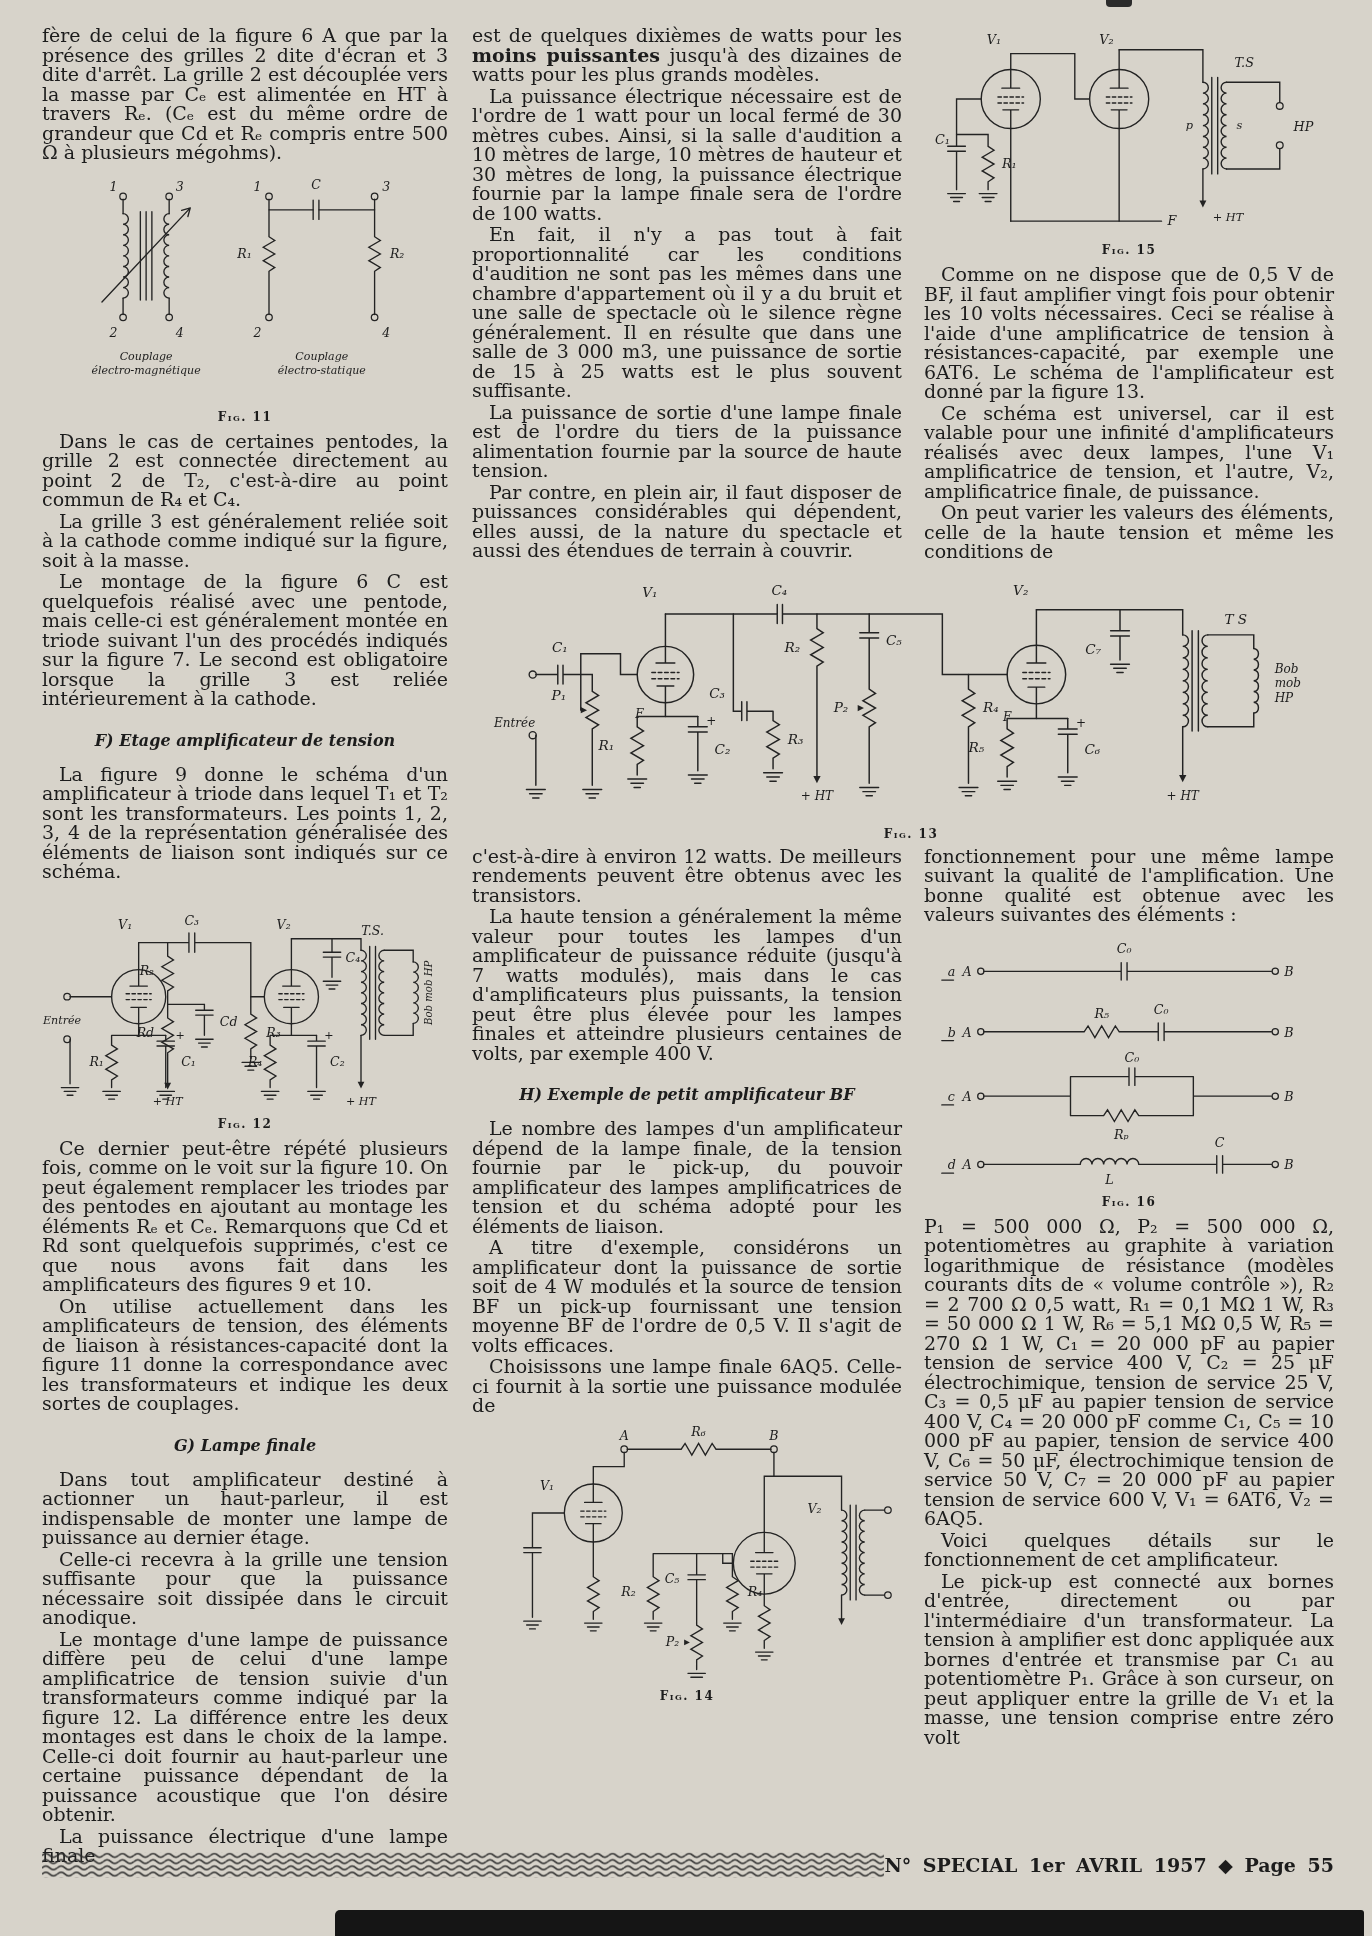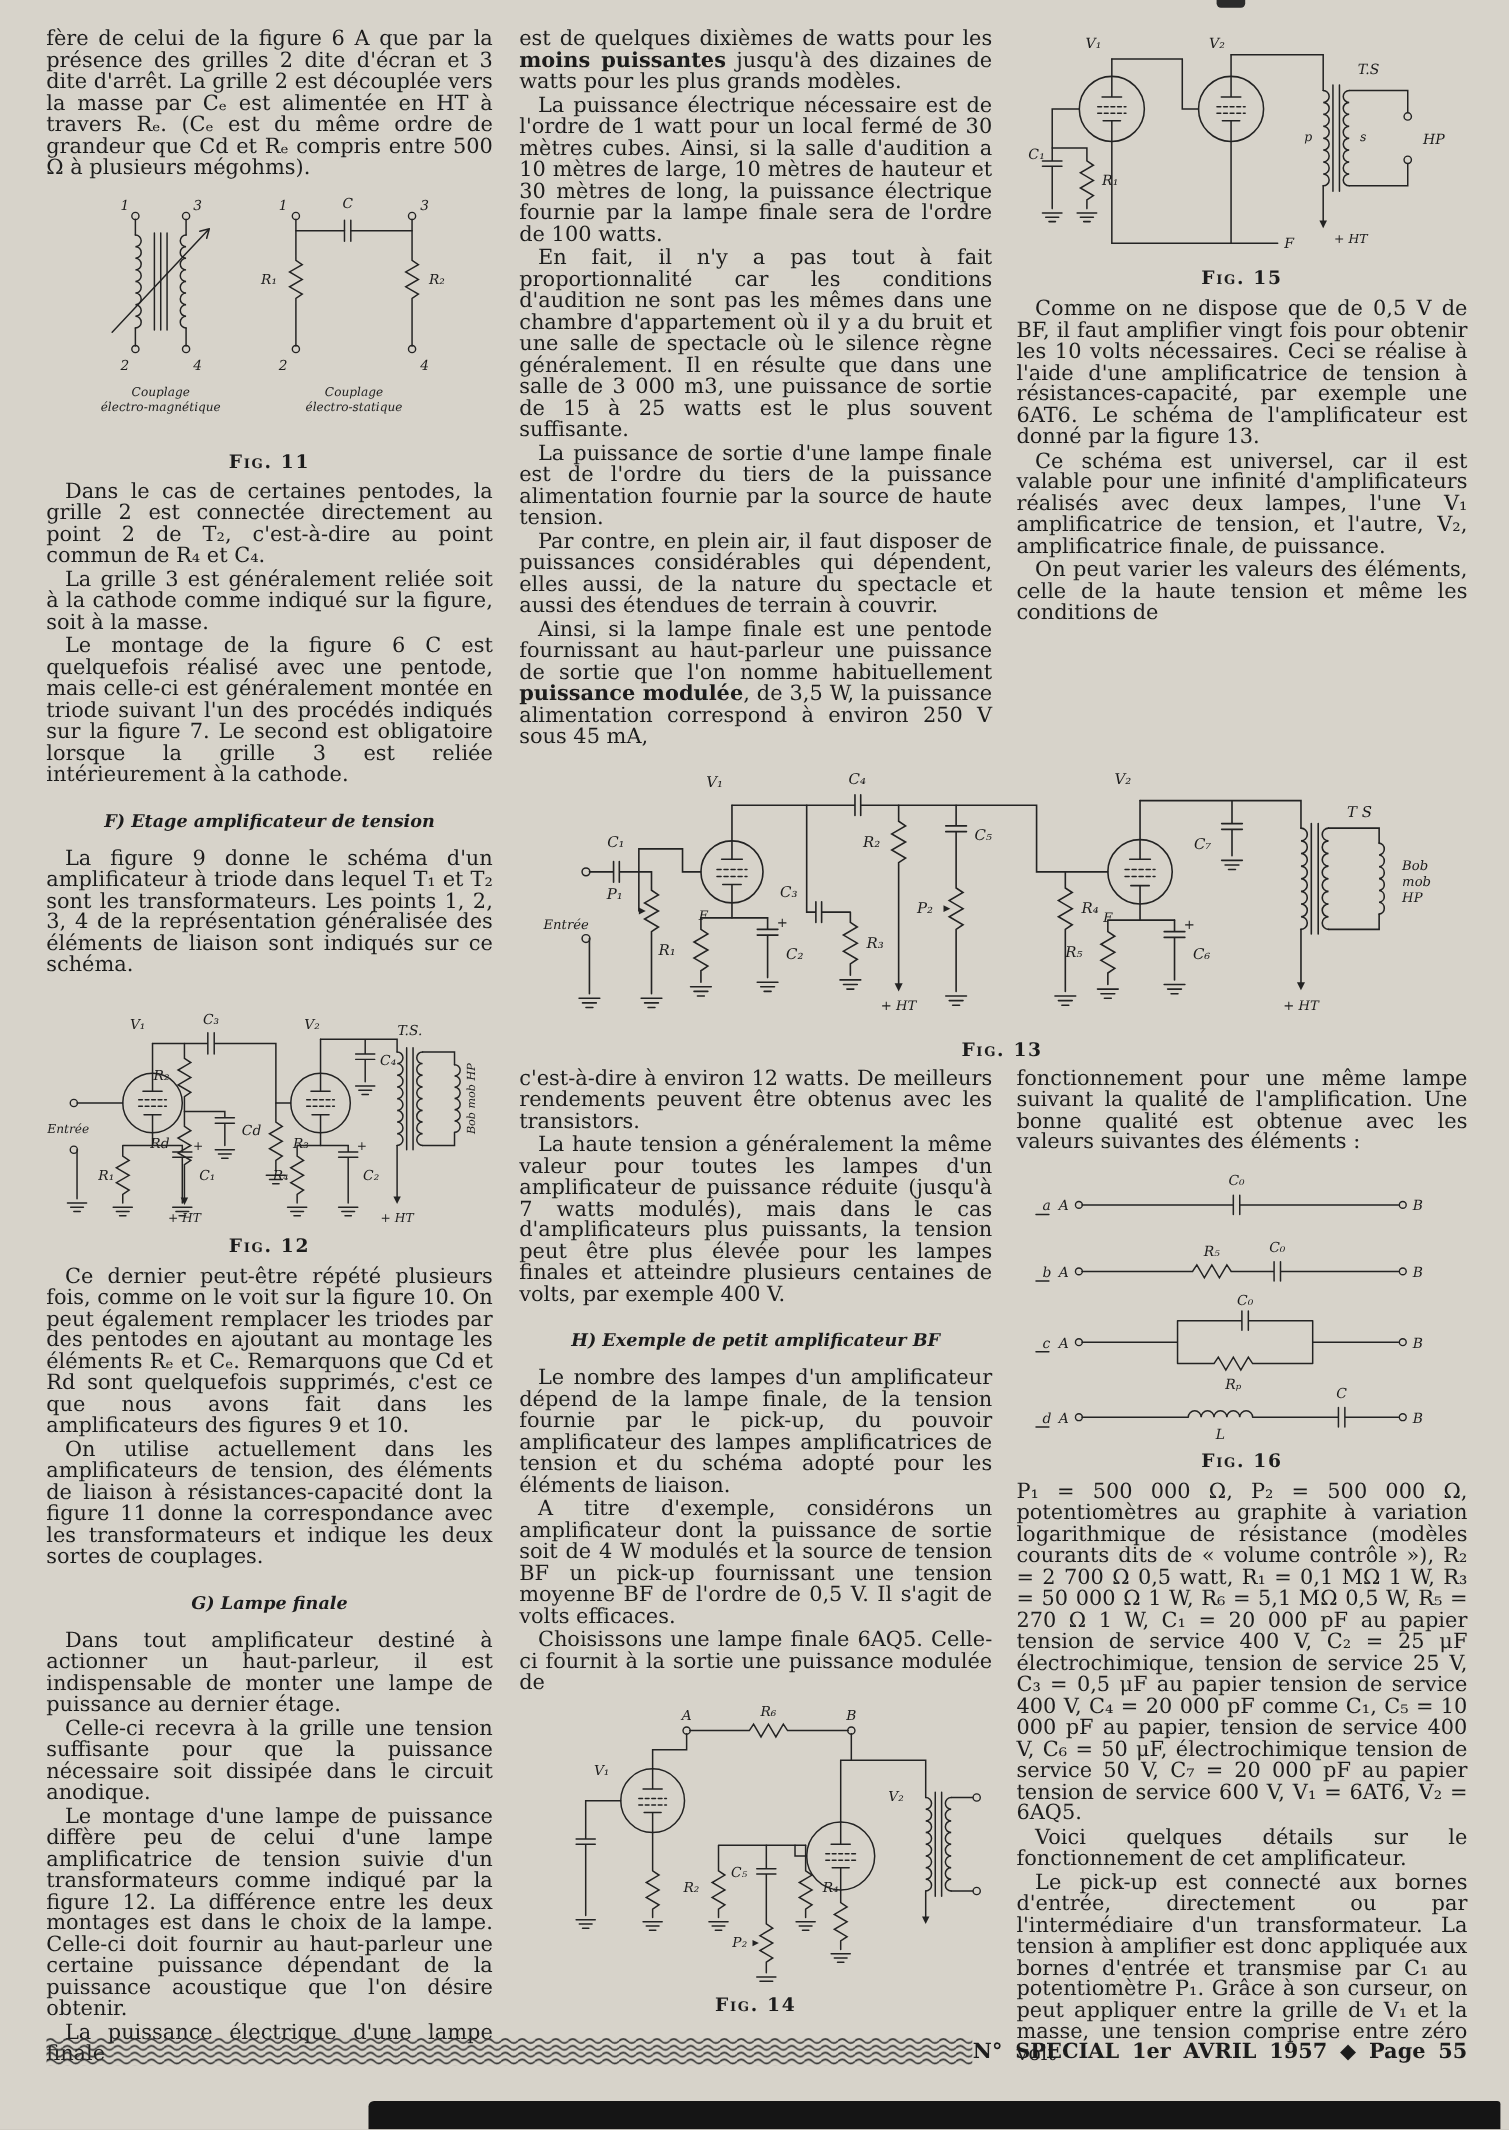--- a/index.html
+++ b/index.html
@@ -8,21 +8,21 @@
   .content{position:absolute;top:26px;left:42px;width:1292px;display:flex;gap:24px;}
   .col1{flex:0 0 396px;}
   .right-region{flex:1;min-width:0;}
   .top-row,.bottom-row{display:flex;gap:22px;}
   .col2{flex:0 0 430px;}
   .col3{flex:1;min-width:0;}
   .para{margin:0 0 2px 0;font-size:19px;line-height:19.5px;text-align:justify;text-indent:17px;}
   .noindent{text-indent:0;}
   .sect{margin:22px 0 15px;font-size:16px;text-align:center;font-weight:bold;font-style:italic;}
   .fig{margin:12px 0 8px;text-align:center;}
-  .figcap{font-variant:small-caps;font-weight:bold;font-size:17px;letter-spacing:1.5px;margin-top:2px;text-align:center;}
+  .figcap{font-variant:small-caps;font-weight:bold;font-size:12px;letter-spacing:1.5px;margin-top:2px;text-align:center;}
   .fig13-wrap{margin:6px 0 6px 16px;}
   svg.schem{overflow:visible;}
   .wire{stroke:#232323;stroke-width:1.4;fill:none;stroke-linecap:round;}
   .dash{stroke-dasharray:3.5 2.6;}
   .term{fill:#d7d3ca;stroke:#232323;stroke-width:1.3;}
   .blk{fill:#232323;stroke:none;}
   svg text{font-family:"DejaVu Serif",serif;font-style:italic;font-size:13px;fill:#1c1c1c;}
   svg text.sm{font-size:11.5px;}
   svg text.xs{font-size:10.5px;}
   .pagefooter{position:absolute;left:42px;top:1852px;width:1292px;display:flex;align-items:center;}
@@ -173,21 +173,20 @@
 
     <div class="right-region">
 
       <div class="top-row">
         <div class="col2">
           <p class="para noindent"><span>est de quelques dixièmes de watts pour les </span><b>moins puissantes</b><span> jusqu'à des dizaines de watts pour les plus grands modèles.</span></p>
           <p class="para">La puissance électrique nécessaire est de l'ordre de 1 watt pour un local fermé de 30 mètres cubes. Ainsi, si la salle d'audition a 10 mètres de large, 10 mètres de hauteur et 30 mètres de long, la puissance électrique fournie par la lampe finale sera de l'ordre de 100 watts.</p>
           <p class="para">En fait, il n'y a pas tout à fait proportionnalité car les conditions d'audition ne sont pas les mêmes dans une chambre d'appartement où il y a du bruit et une salle de spectacle où le silence règne généralement. Il en résulte que dans une salle de 3 000 m3, une puissance de sortie de 15 à 25 watts est le plus souvent suffisante.</p>
           <p class="para">La puissance de sortie d'une lampe finale est de l'ordre du tiers de la puissance alimentation fournie par la source de haute tension.</p>
           <p class="para">Par contre, en plein air, il faut disposer de puissances considérables qui dépendent, elles aussi, de la nature du spectacle et aussi des étendues de terrain à couvrir.</p>
-          <p class="para"><span>Ainsi, si la lampe finale est une pentode fournissant au haut-parleur une puissance de sortie que l'on nomme habituellement </span><b>puissance modulée</b><span>, de 3,5 W, la puissance alimentation correspond à environ 250 V sous 45 mA,</span></p>
         </div>
 
         <div class="col3">
           <figure class="fig" style="margin-top:2px;">
             <svg class="schem" width="404" height="209" viewBox="0 0 410 212">
               <g>
                 <circle class="wire" cx="85" cy="72" r="30"></circle>
                 <path class="wire" d="M76 61 H94 M85 61 V26 M77 83 H93 M85 83 V196"></path>
                 <path class="wire dash" d="M72 70 H98 M72 76 H98"></path>
                 <text x="68" y="16" text-anchor="middle">V₁</text>

